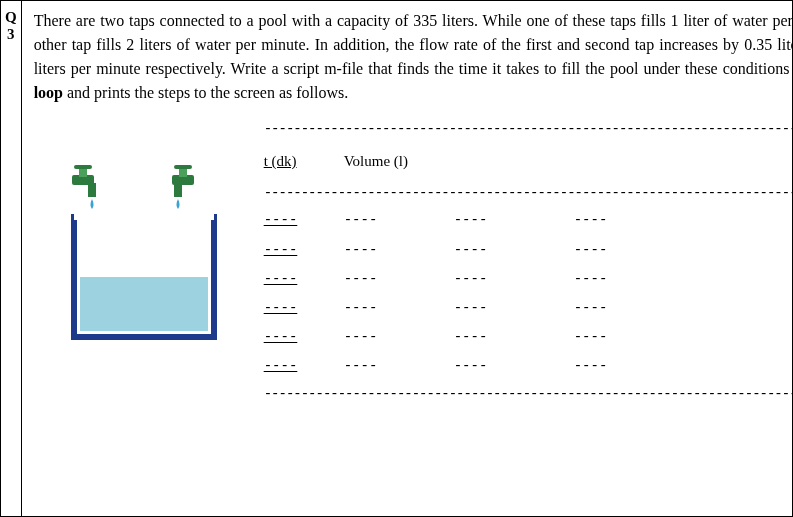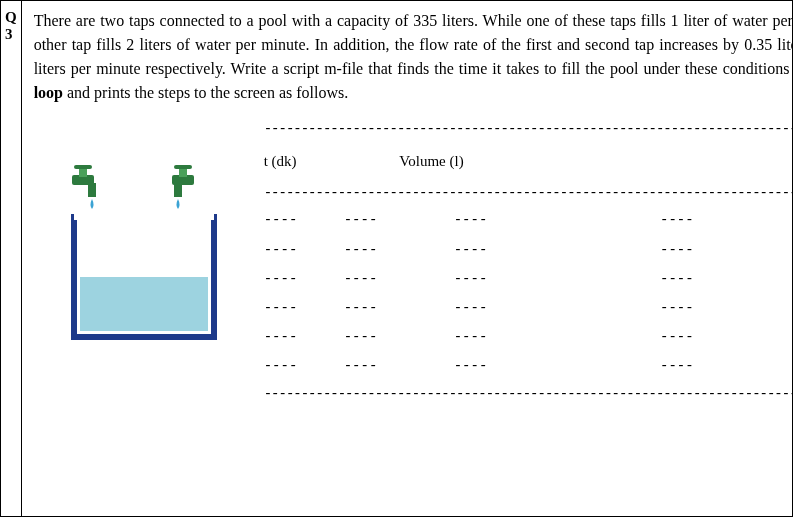--- a/index.html
+++ b/index.html
@@ -16,20 +16,21 @@
     }
     .container {
       display: flex;
       border: 1px solid #000;
       height: 100%;
     }
     .label-cell {
       width: 60px;
       border-right: 1px solid #000;
       padding: 8px 4px;
+      text-align: center;
       font-weight: bold;
       font-size: 15px;
     }
     .content-cell {
       flex: 1;
       padding: 8px 12px;
       display: flex;
       flex-direction: column;
     }
     .problem-text {
@@ -66,24 +67,24 @@
     }
     .table-header {
       display: flex;
       font-family: Georgia, serif;
       font-size: 15px;
       padding: 6px 0;
     }
     .table-header span {
       display: inline-block;
     }
-    .col-t { width: 80px; }
+    .col-t { width: 80px; text-decoration: underline; }
     .col-m1 { width: 110px; }
     .col-m2 { width: 120px; }
-    .col-vol { width: 120px; text-align: right; }
+    .col-vol { width: 120px; }
     .data-row {
       display: flex;
       padding: 2px 0;
     }
     .data-row span {
       display: inline-block;
     }
   </style>
 </head>
 <body>

